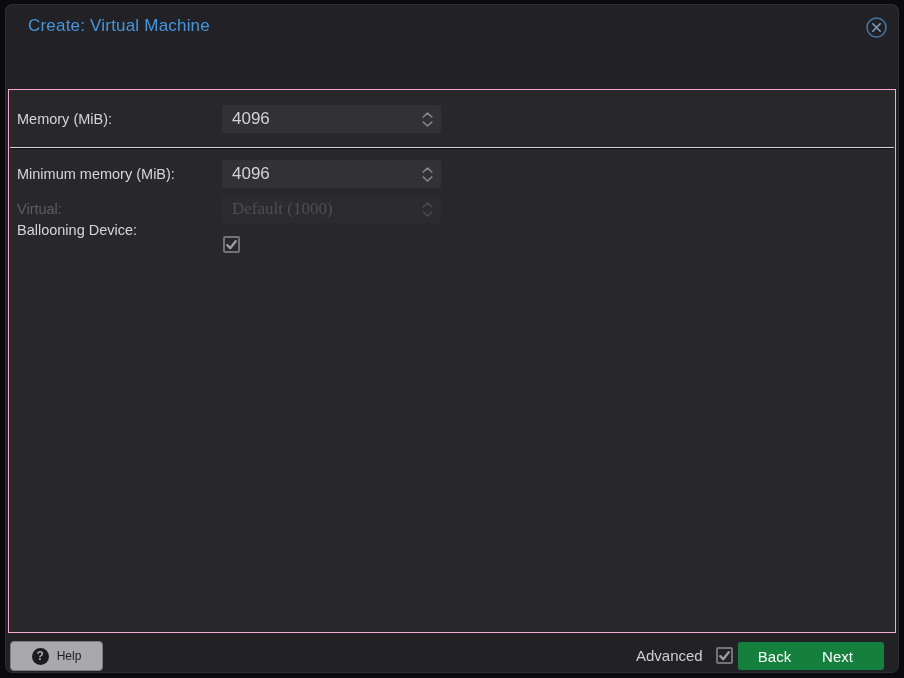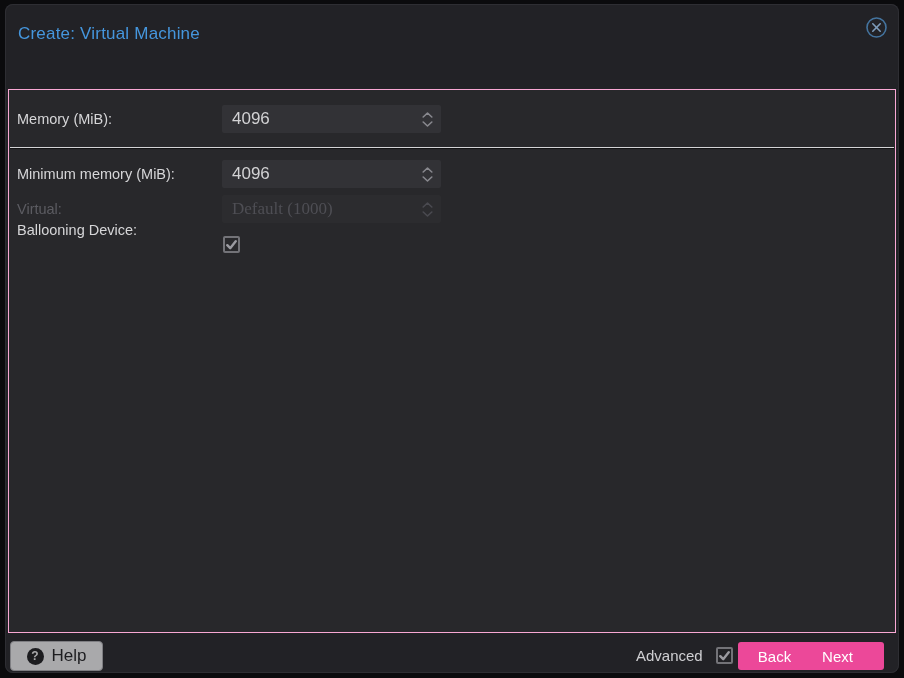--- a/index.html
+++ b/index.html
@@ -12,22 +12,22 @@
     -webkit-font-smoothing:antialiased;
   }
   .dialog {
     position:absolute; left:5px; top:4px; right:5px; bottom:5px;
     background:#222226;
     border-radius:8px;
     box-shadow:0 0 0 1px #2e2e33 inset;
   }
   
   .dialog-title {
-    position:absolute; left:13px; top:12px;
-    font-size:17px; color:#4596dd; letter-spacing:0.2px;margin-top:8px;
+    position:absolute; left:23px; top:12px;
+    font-size:17px; color:#4596dd; letter-spacing:0.2px;
   }
   .close-btn {
     position:absolute; right:11px; top:12px;
     width:23px; height:23px; cursor:pointer;
   }
   
   .tabbar {
     position:absolute; left:9px; top:49px; height:29px;
     display:flex; align-items:stretch; gap:12px;
   }
@@ -81,35 +81,35 @@
   }
   .checkbox svg polyline { fill:none; stroke:#9a9aa0; stroke-width:2.4; stroke-linecap:round; stroke-linejoin:round; }
   
   .footer { position:absolute; left:0; right:0; bottom:0; height:39px; }
   .help-btn {
     position:absolute; left:5px; top:7px; width:93px; height:30px;
     background:#a9a9ab; border:1px solid #7e7e82; border-radius:4px;
     display:flex; align-items:center; justify-content:center; gap:8px;
     cursor:pointer;
   }
-  .help-btn .label { font-size:17px; color:#1d1d20; }
+  .help-btn .label { font-size:12px; color:#1d1d20; }
   .help-icon {
     width:17px; height:17px; border-radius:50%;
     background:#1c1c1f; color:#a9a9ab;
     font-size:12px; font-weight:bold;
     display:flex; align-items:center; justify-content:center;
   }
   .adv-label {
     position:absolute; left:631px; top:13px;
     font-size:15px; color:#cfcfd2;
   }
   .adv-checkbox { position:absolute; left:711px; top:13px; }
   .btn {
     position:absolute; top:8px; height:28px;
-    background:#ec4899; border:none; border-radius:3px;
+    background:#15803d; border:none; border-radius:3px;
     color:#ffffff; font-size:15px; font-family:"Liberation Sans", sans-serif;
     display:flex; align-items:center; justify-content:center;
     cursor:pointer;
   }
   .btn-back { left:733px; width:73px; }
   .btn-next { left:786px; width:93px;text-align:center; }
 </style>
 </head>
 <body>
 

